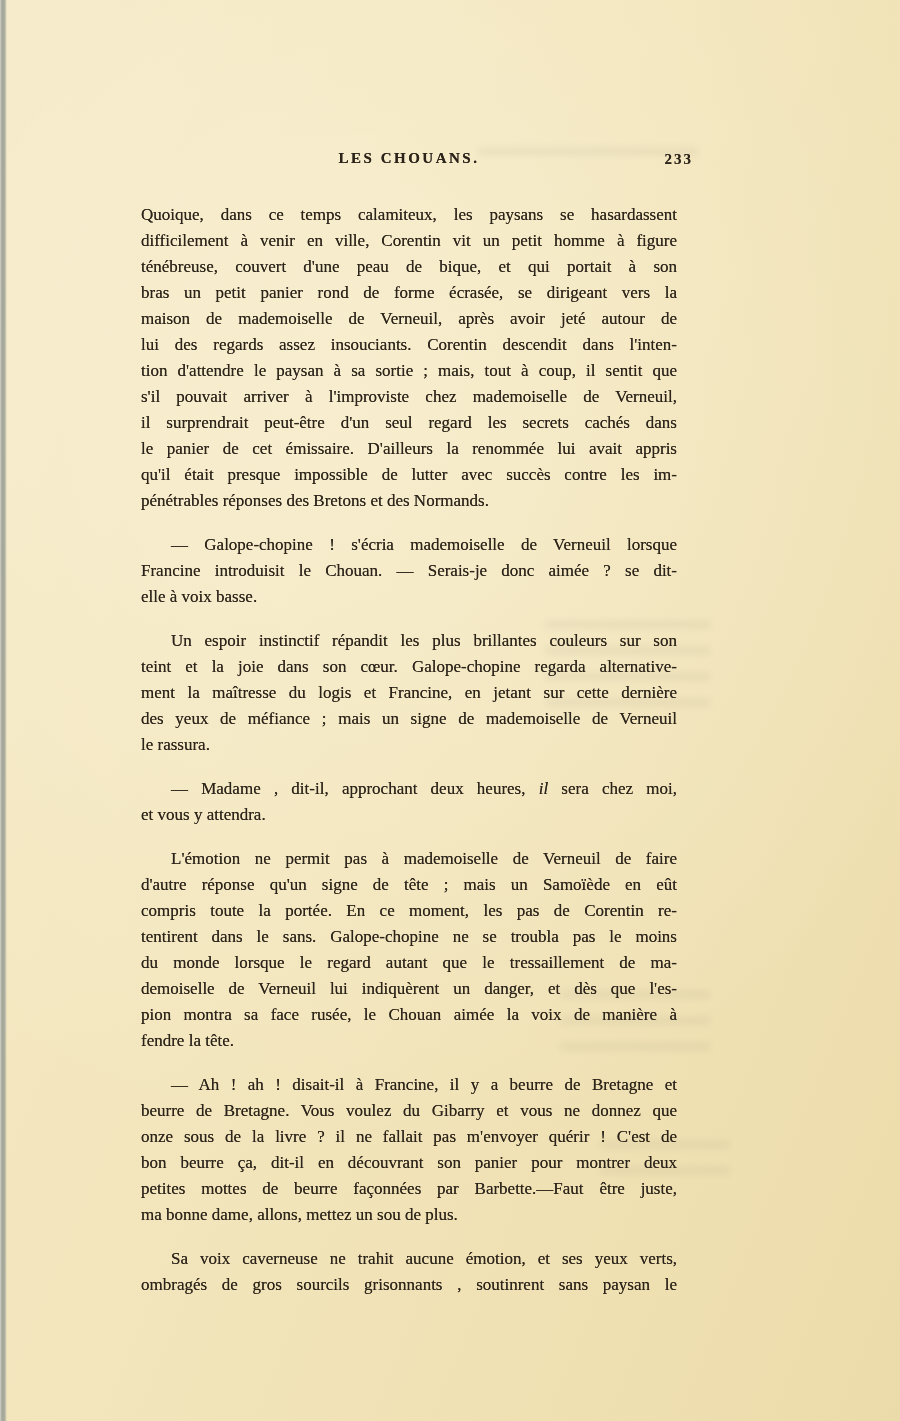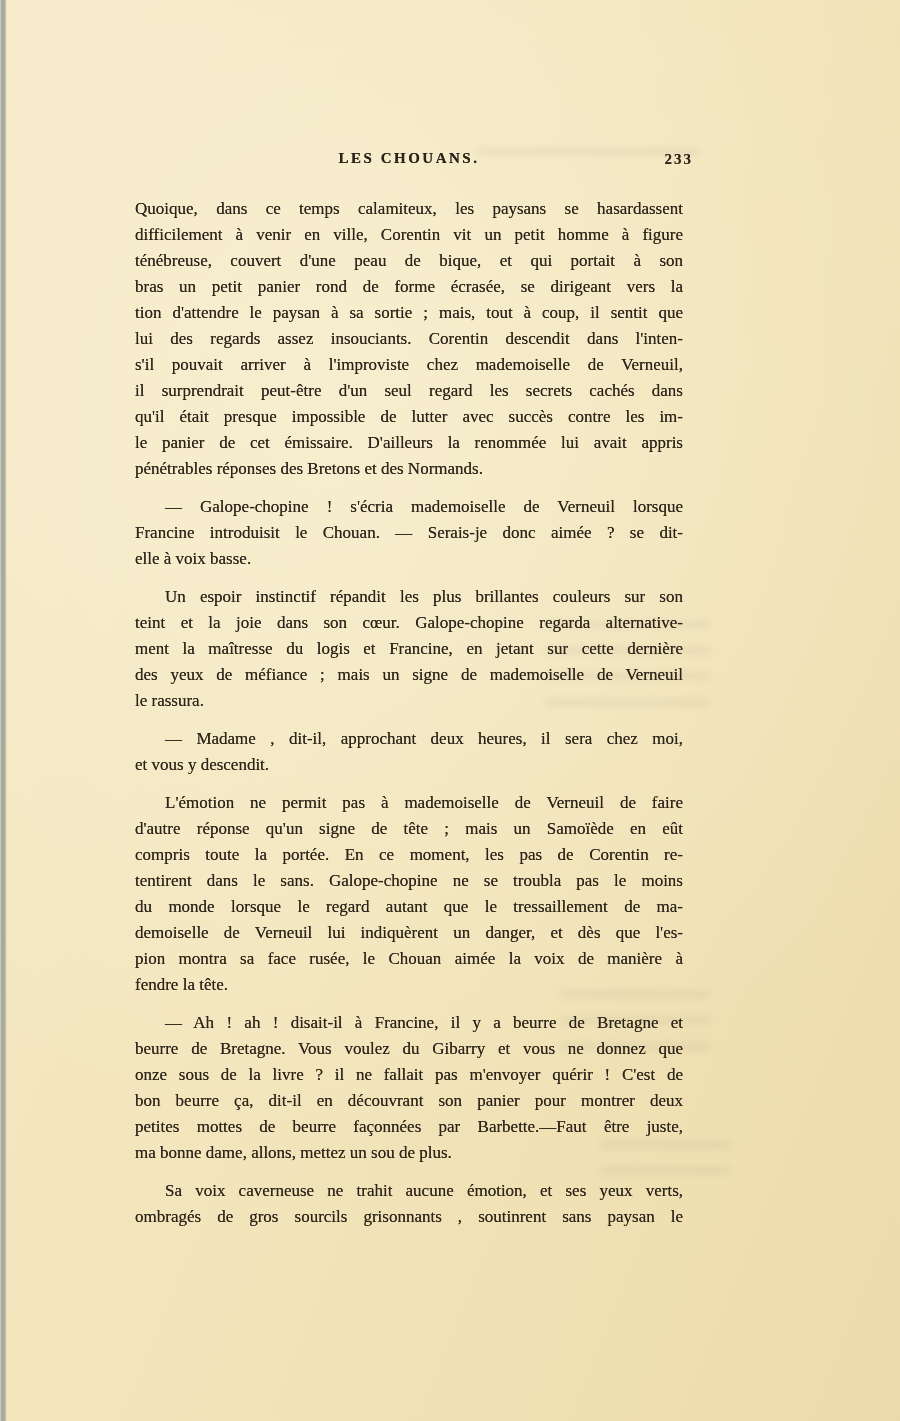--- a/index.html
+++ b/index.html
@@ -54,29 +54,29 @@
     text-shadow: 0 0 0.6px rgba(44,36,26,0.6);
   }
 
   .text-block {
     position: absolute;
     top: 184px; left: 123px; width: 572px;
     font-size: 17px;
     line-height: 26px;
     text-shadow: 0 0 0.5px rgba(44,36,26,0.75);
   }
-  .paragraph { margin: 12px; padding: 0; }
+  .paragraph { margin: 18px; padding: 0; }
   .line {
     white-space: nowrap;
     text-align: justify;
     text-align-last: justify;
   }
   .line.last { text-align-last: left; }
   .line.indent { text-indent: 30px; }
-  .it { }
+  .it { font-style: italic; }
 </style>
 </head>
 <body>
 
 <div class="page">
   <div class="edge-left"></div>
 
   <div class="ghost ghost-a"></div>
   <div class="ghost ghost-b"></div>
   <div class="ghost ghost-c"></div>
@@ -86,43 +86,44 @@
     <div class="running-title">LES CHOUANS.</div>
     <div class="page-number">233</div>
   </div>
 
   <div class="text-block">
       <div class="paragraph">
         <div class="line">Quoique, dans ce temps calamiteux, les paysans se hasardassent</div>
         <div class="line">difficilement à venir en ville, Corentin vit un petit homme à figure</div>
         <div class="line">ténébreuse, couvert d'une peau de bique, et qui portait à son</div>
         <div class="line">bras un petit panier rond de forme écrasée, se dirigeant vers la</div>
+        <div class="line">maison de mademoiselle de Verneuil, après avoir jeté autour de</div>
+        <div class="line">lui des regards assez insouciants. Corentin descendit dans l'inten-</div>
         <div class="line">tion d'attendre le paysan à sa sortie ; mais, tout à coup, il sentit que</div>
-        <div class="line">lui des regards assez insouciants. Corentin descendit dans l'inten-</div>
         <div class="line">s'il pouvait arriver à l'improviste chez mademoiselle de Verneuil,</div>
         <div class="line">il surprendrait peut-être d'un seul regard les secrets cachés dans</div>
+        <div class="line">le panier de cet émissaire. D'ailleurs la renommée lui avait appris</div>
         <div class="line">qu'il était presque impossible de lutter avec succès contre les im-</div>
-        <div class="line">le panier de cet émissaire. D'ailleurs la renommée lui avait appris</div>
         <div class="line last">pénétrables réponses des Bretons et des Normands.</div>
       </div>
       <div class="paragraph">
         <div class="line indent">— Galope-chopine ! s'écria mademoiselle de Verneuil lorsque</div>
         <div class="line">Francine introduisit le Chouan. — Serais-je donc aimée ? se dit-</div>
         <div class="line last">elle à voix basse.</div>
       </div>
       <div class="paragraph">
         <div class="line indent">Un espoir instinctif répandit les plus brillantes couleurs sur son</div>
         <div class="line">teint et la joie dans son cœur. Galope-chopine regarda alternative-</div>
         <div class="line">ment la maîtresse du logis et Francine, en jetant sur cette dernière</div>
         <div class="line">des yeux de méfiance ; mais un signe de mademoiselle de Verneuil</div>
         <div class="line last">le rassura.</div>
       </div>
       <div class="paragraph">
         <div class="line indent"><span>— Madame , dit-il, approchant deux heures, </span><span class="it">il</span><span> sera chez moi,</span></div>
-        <div class="line last">et vous y descendit.</div>
+        <div class="line last">et vous y attendra.</div>
       </div>
       <div class="paragraph">
         <div class="line indent">L'émotion ne permit pas à mademoiselle de Verneuil de faire</div>
         <div class="line">d'autre réponse qu'un signe de tête ; mais un Samoïède en eût</div>
         <div class="line">compris toute la portée. En ce moment, les pas de Corentin re-</div>
         <div class="line">tentirent dans le sans. Galope-chopine ne se troubla pas le moins</div>
         <div class="line">du monde lorsque le regard autant que le tressaillement de ma-</div>
         <div class="line">demoiselle de Verneuil lui indiquèrent un danger, et dès que l'es-</div>
         <div class="line">pion montra sa face rusée, le Chouan aimée la voix de manière à</div>
         <div class="line last">fendre la tête.</div>

